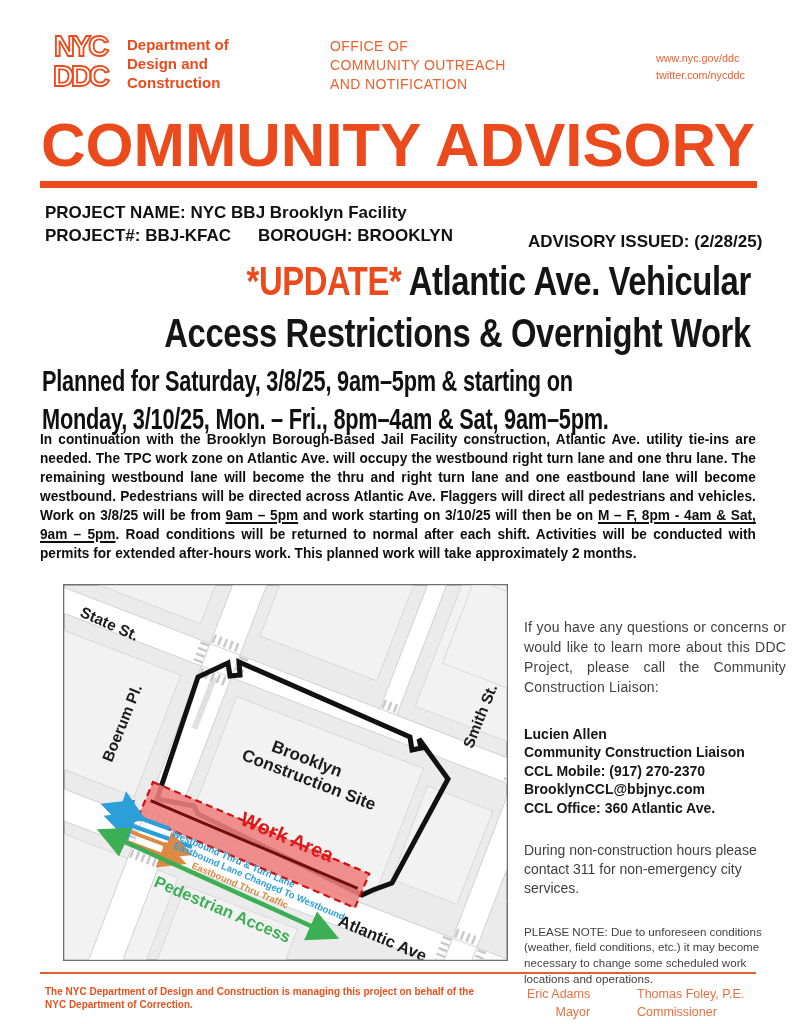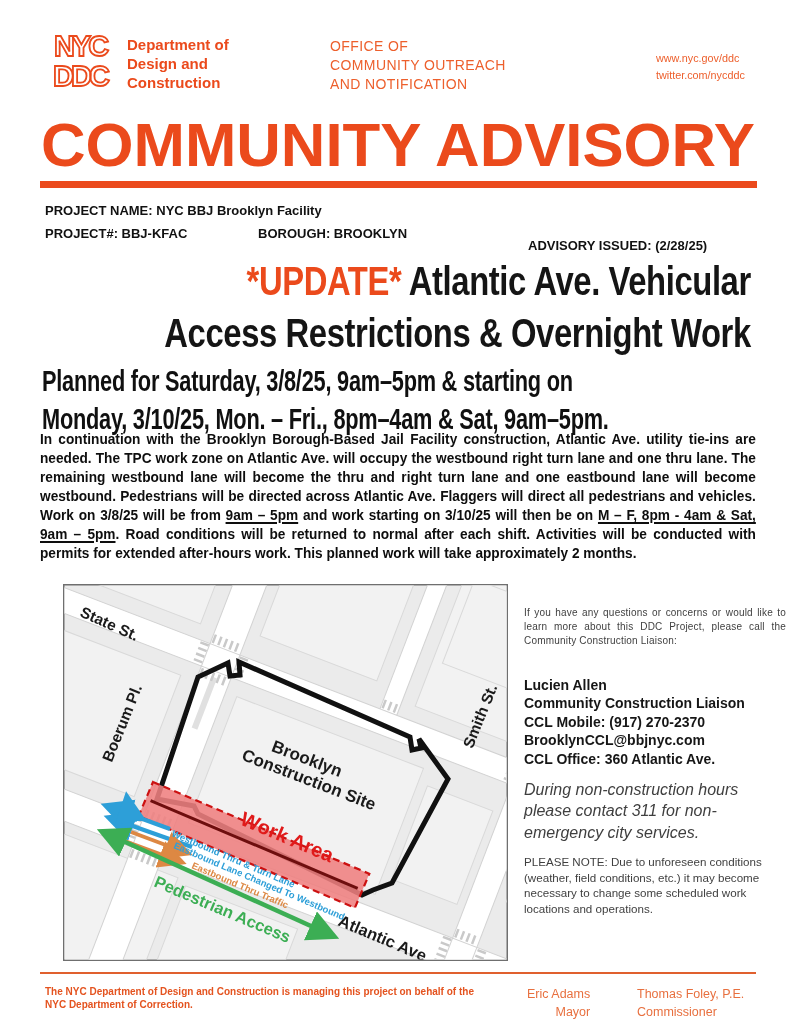--- a/index.html
+++ b/index.html
@@ -6,47 +6,47 @@
   .page{position:relative;width:792px;height:1024px;background:#fff;overflow:hidden;
         font-family:"Liberation Sans",sans-serif;}
   .abs{position:absolute;}
   
   .dept{left:127px;top:35px;color:#EB4A1C;font-weight:bold;font-size:15px;line-height:1.27;white-space:pre-line;}
   .office{left:330px;top:37px;color:#ED5F2C;font-size:14px;line-height:1.34;letter-spacing:.4px;white-space:pre-line;}
   .urls{left:656px;top:50px;color:#ED5F2C;font-size:10.8px;line-height:1.6;}
   .urls a{color:#ED5F2C;text-decoration:none;display:block;}
   .title-underline{left:40px;top:181px;width:717px;height:7px;background:#EB4A1C;}
   
-  .proj{font-size:13px;font-weight:bold;color:#111;}
+  .proj{font-size:17px;font-weight:bold;color:#111;}
   .proj-name{left:45px;top:203px;}
   .proj-num{left:45px;top:226px;}
   .proj-borough{left:258px;top:226px;}
-  .proj-issued{left:528px;top:238px;}
+  .proj-issued{left:528px;top:232px;}
   
   .headline{left:0;top:255px;width:792px;text-align:right;padding-left:32px;}
   .headline .inner{display:inline-block;transform:scaleX(.8);transform-origin:center top;
       font-size:41px;font-weight:bold;color:#151515;line-height:52px;letter-spacing:-.5px;white-space:nowrap;}
   .headline .upd{color:#EB4A1C;}
   
   .schedule{left:42px;top:362px;width:716px;}
   .schedule .inner{transform:scaleX(.75);transform-origin:left top;font-size:29px;font-weight:bold;
       color:#101010;line-height:38px;white-space:nowrap;letter-spacing:-.3px;}
   
   .bodytext{left:40px;top:430px;width:716px;}
   .bodytext .inner{width:764px;transform:scaleX(.937);transform-origin:left top;
       font-size:14.6px;font-weight:bold;color:#0e0e0e;line-height:19px;text-align:justify;}
   .u{text-decoration:underline;text-underline-offset:2px;text-decoration-thickness:1.5px;}
   
   .map{left:63px;top:584px;}
   svg{font-family:"Liberation Sans",sans-serif;}
   .sidebar{left:524px;top:582px;width:262px;}
-  .sb-intro{margin-top:24px;font-size:10px;color:#3f3f3f;line-height:1.42;text-align:justify;letter-spacing:.2px;}
+  .sb-intro{margin-top:36px;font-size:14px;color:#3f3f3f;line-height:1.42;text-align:justify;letter-spacing:.2px;}
   .sb-contact{margin-top:27px;font-size:14px;font-weight:bold;color:#161616;line-height:1.33;}
-  .sb-note1{margin-top:10px;font-size:16px;color:#3f3f3f;line-height:1.36;font-style:italic;}
-  .sb-note2{margin-top:10px;font-size:11.6px;color:#3f3f3f;line-height:1.36;}
+  .sb-note1{margin-top:23px;font-size:14px;color:#3f3f3f;line-height:1.36;}
+  .sb-note2{margin-top:26px;font-size:11.6px;color:#3f3f3f;line-height:1.36;}
   
   .divider{left:40px;top:972px;width:716px;height:2px;background:#E0602E;}
   .footer-left{left:45px;top:985px;width:450px;font-size:10px;font-weight:bold;color:#E4531F;line-height:1.32;}
   .footer-col{top:985px;font-size:12.5px;color:#E8703F;line-height:1.45;}
   .footer-mayor{left:527px;text-align:right;}
   .footer-comm{left:637px;}
 </style>
 </head>
 <body>
 

